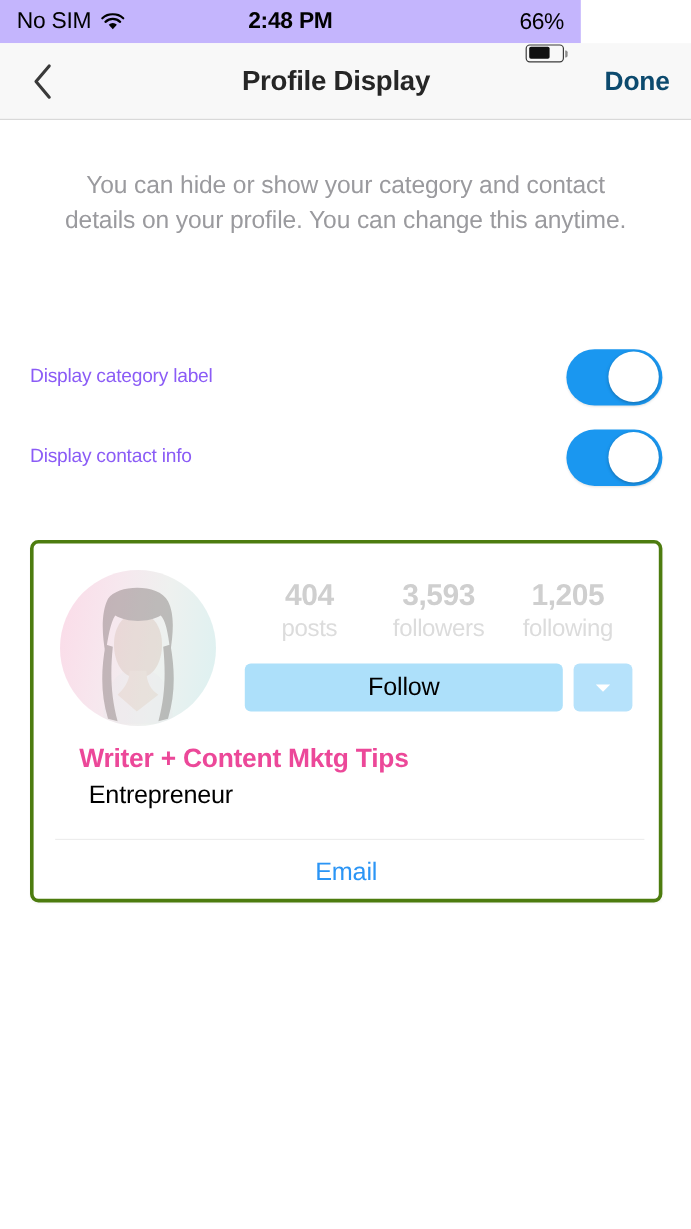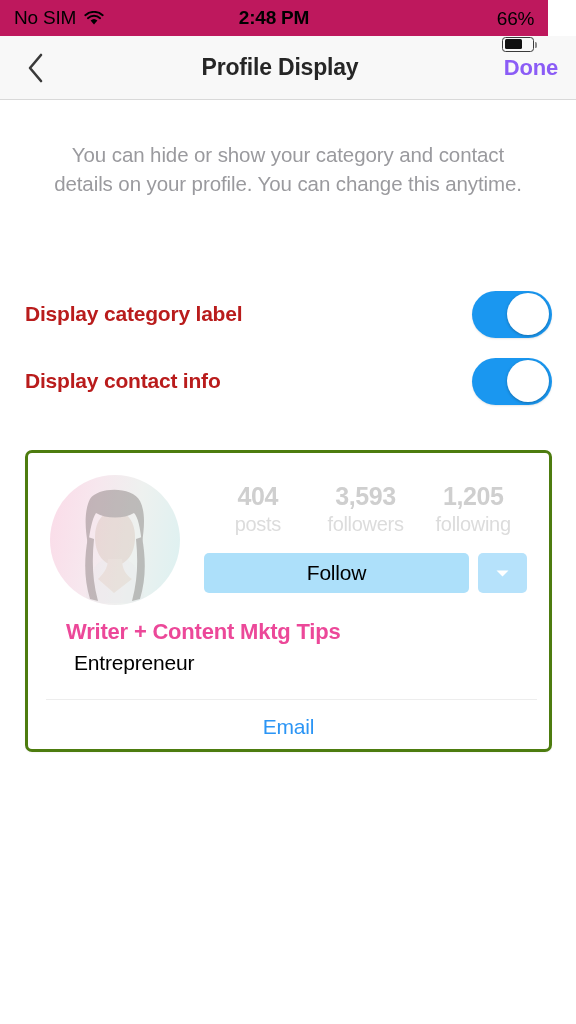--- a/index.html
+++ b/index.html
@@ -7,22 +7,22 @@
     width:576px; height:1024px;
     background:#ffffff;
     font-family:"Liberation Sans", sans-serif;
     -webkit-font-smoothing:antialiased;
     overflow:hidden;
   }
   .screen { position:relative; width:576px; height:1024px; background:#ffffff; }
 
   
   .status-bar{
-    position:absolute; top:0; left:0; width:548px; height:36px;
-    background:#be185d;
+    position:absolute; top:0; left:0; width:484px; height:36px;
+    background:#c4b5fd;
     display:flex; align-items:center;
     padding:0 14px;
     font-size:19px; color:#000;
   }
   .sb-left{ display:flex; align-items:center; gap:8px; flex:0 0 auto; }
   .sb-center{ position:absolute; left:0; right:0; text-align:center;
     font-size:19px; font-weight:bold; color:#000; letter-spacing:-0.2px; }
   .sb-right{ margin-left:auto; display:flex; align-items:flex-end; gap:7px; position:relative; z-index:2;flex-direction:column; }
   .sim-text{ font-size:19px; color:#000; letter-spacing:-0.2px; }
   .pct-text{ font-size:19px; color:#000; letter-spacing:-0.3px; }
@@ -39,38 +39,38 @@
     position:absolute; top:36px; left:0; width:576px; height:64px;
     background:#f8f8f8; border-bottom:1px solid #d9d9d9;
     display:flex; align-items:center;
   }
   .nav-back{ position:absolute; left:14px; top:0; height:64px;
     width:44px; display:flex; align-items:center; justify-content:center; }
   .nav-title{ position:absolute; left:0; right:16px; text-align:center;
     font-size:23px; font-weight:bold; color:#262626; letter-spacing:-0.2px; }
   .nav-done{ position:absolute; right:18px; top:0; height:64px;
     display:flex; align-items:center;
-    font-size:22px; font-weight:bold; color:#8b5cf6; letter-spacing:-0.2px;
+    font-size:22px; font-weight:bold; color:#0c4a6e; letter-spacing:-0.2px;
     background:none; border:none; font-family:inherit; cursor:pointer; }
 
   
   .description{
     position:absolute; top:140px; left:46px; width:484px;
     text-align:center; font-size:20.5px; line-height:29px;
     color:#9a9a9e; letter-spacing:-0.1px;
   }
 
   
   .toggle-row{
     position:absolute; left:25px; width:527px; height:46px;
     display:flex; align-items:center; justify-content:space-between;
   }
   .toggle-row.r1{ top:291px; }
   .toggle-row.r2{ top:358px; }
-  .toggle-label{ font-size:21px; color:#b91c1c; letter-spacing:-0.2px;font-weight:bold; }
+  .toggle-label{ font-size:16px; color:#8b5cf6; letter-spacing:-0.2px; }
   .switch{
     position:relative; width:80px; height:47px; border-radius:24px;
     background:#1a97f0; flex:0 0 auto; border:none; padding:0; cursor:pointer;
     box-shadow:0 1px 2px rgba(0,0,0,0.10);
   }
   .switch .knob{
     position:absolute; top:2.5px; left:35px; width:42px; height:42px;
     border-radius:50%; background:#fff;
     box-shadow:0 1px 3px rgba(0,0,0,0.28);
   }

